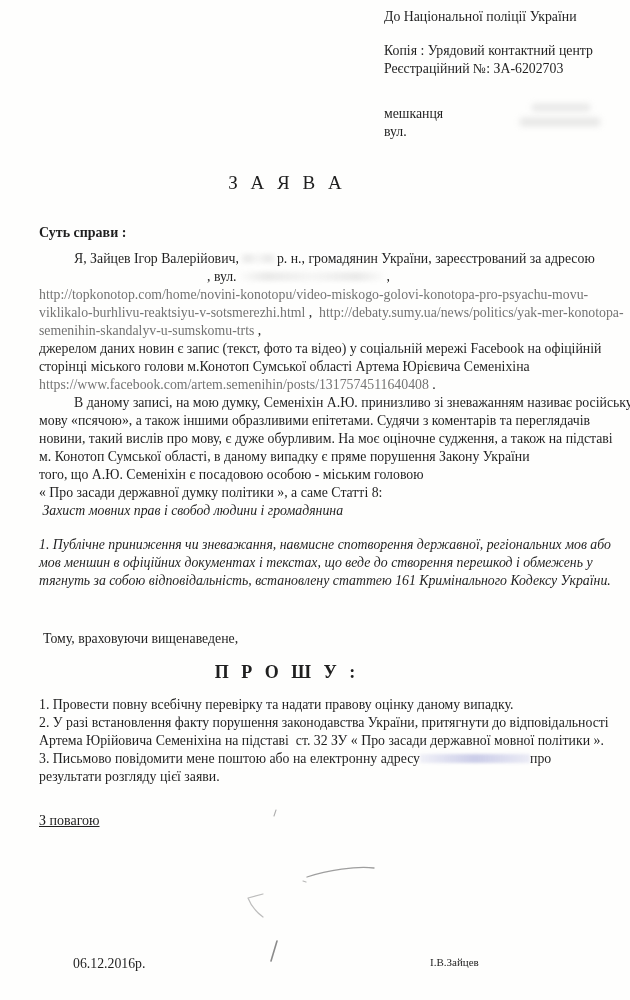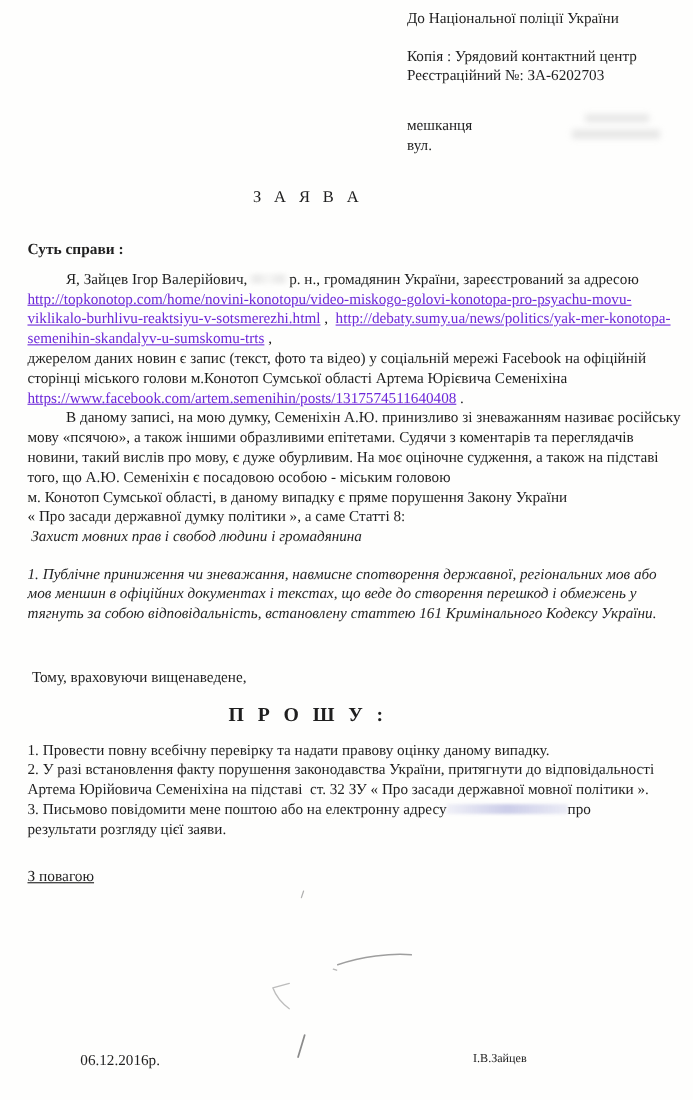--- a/index.html
+++ b/index.html
@@ -5,56 +5,55 @@
   html,body{margin:0;padding:0;background:#e8e8e8;}
   .page{
     position:relative;
     width:630px;height:1000px;
     margin:0 auto;
     background:#fefefd;
     font-family:"Liberation Serif","DejaVu Serif",serif;
     color:#1f1f1f;
     overflow:hidden;
     box-sizing:border-box;
-    padding:8px 0 0 25px;
+    padding:8px 0 0 39px;
   }
   .line{
     font-size:13.8px;
     line-height:18px;
     white-space:pre;
   }
   .header-block{
     margin-left:345px;
     font-size:13.8px;
   }
   .header-block .line{white-space:normal;}
   .gap-sm{height:16px;}
   .gap-md{height:27px;}
   .gap-para{height:16px;}
   .doc-title{
     margin-top:31px;
     margin-right:95px;
     text-align:center;
-    font-size:15px;
+    font-size:19px;
     letter-spacing:4px;
     white-space:pre;
   }
   .subject{
     margin-top:31px;
     font-weight:bold;
     font-size:14px;
   }
   .body{margin-top:9px;}
   .indent1{text-indent:35px;}
   .pl168{padding-left:168px;}
   .pl4{padding-left:4px;margin-top:24px;}
   .italic{font-style:italic;}
   a.lnk{
-    color:#6d28d9;
-    text-decoration:underline;
+    color:#737373;
     cursor:pointer;
   }
   .request-heading{
     margin:14px 95px 13px 0;
     text-align:center;
     font-weight:bold;
     font-size:18px;
     letter-spacing:4px;
     white-space:pre;
   }
@@ -118,36 +117,37 @@
   </div>
 
   <div class="doc-title">З А Я В А</div>
 
   <div class="subject">Суть справи :</div>
 
   <div class="body">
 
     <div class="line indent1"><span>Я, Зайцев Ігор Валерійович,</span><span class="sp w38 smudge-inline"></span><span>р. н., громадянин України, зареєстрований за адресою</span></div>
 
+    <div class="line pl168"><span>, вул.</span><span class="sp w150 smudge-inline"></span><span>,</span></div>
 
 
     <div class="line"><a class="lnk">http://topkonotop.com/home/novini-konotopu/video-miskogo-golovi-konotopa-pro-psyachu-movu-</a></div>
     <div class="line"><a class="lnk">viklikalo-burhlivu-reaktsiyu-v-sotsmerezhi.html</a><span> ,  </span><a class="lnk">http://debaty.sumy.ua/news/politics/yak-mer-konotopa-</a></div>
     <div class="line"><a class="lnk">semenihin-skandalyv-u-sumskomu-trts</a><span> ,</span></div>
 
     <div class="line">джерелом даних новин є запис (текст, фото та відео) у соціальній мережі Facebook на офіційній</div>
     <div class="line">сторінці міського голови м.Конотоп Сумської області Артема Юрієвича Семеніхіна</div>
 
     <div class="line"><a class="lnk">https://www.facebook.com/artem.semenihin/posts/1317574511640408</a><span> .</span></div>
 
     <div class="line indent1">В даному записі, на мою думку, Семеніхін А.Ю. принизливо зі зневажанням називає російську</div>
     <div class="line">мову «псячою», а також іншими образливими епітетами. Судячи з коментарів та переглядачів</div>
     <div class="line">новини, такий вислів про мову, є дуже обурливим. На моє оціночне судження, а також на підставі</div>
+    <div class="line">м. Конотоп Сумської області, в даному випадку є пряме порушення Закону України</div>
     <div class="line">того, що А.Ю. Семеніхін є посадовою особою - міським головою</div>
-    <div class="line">м. Конотоп Сумської області, в даному випадку є пряме порушення Закону України</div>
     <div class="line">« Про засади державної думку політики », а саме Статті 8:</div>
 
     <div class="line italic"> Захист мовних прав і свобод людини і громадянина</div>
 
     <div class="gap-para"></div>
 
     <div class="line italic">1. Публічне приниження чи зневажання, навмисне спотворення державної, регіональних мов або</div>
     <div class="line italic">мов меншин в офіційних документах і текстах, що веде до створення перешкод і обмежень у</div>
     <div class="line italic">тягнуть за собою відповідальність, встановлену статтею 161 Кримінального Кодексу України.</div>
 

